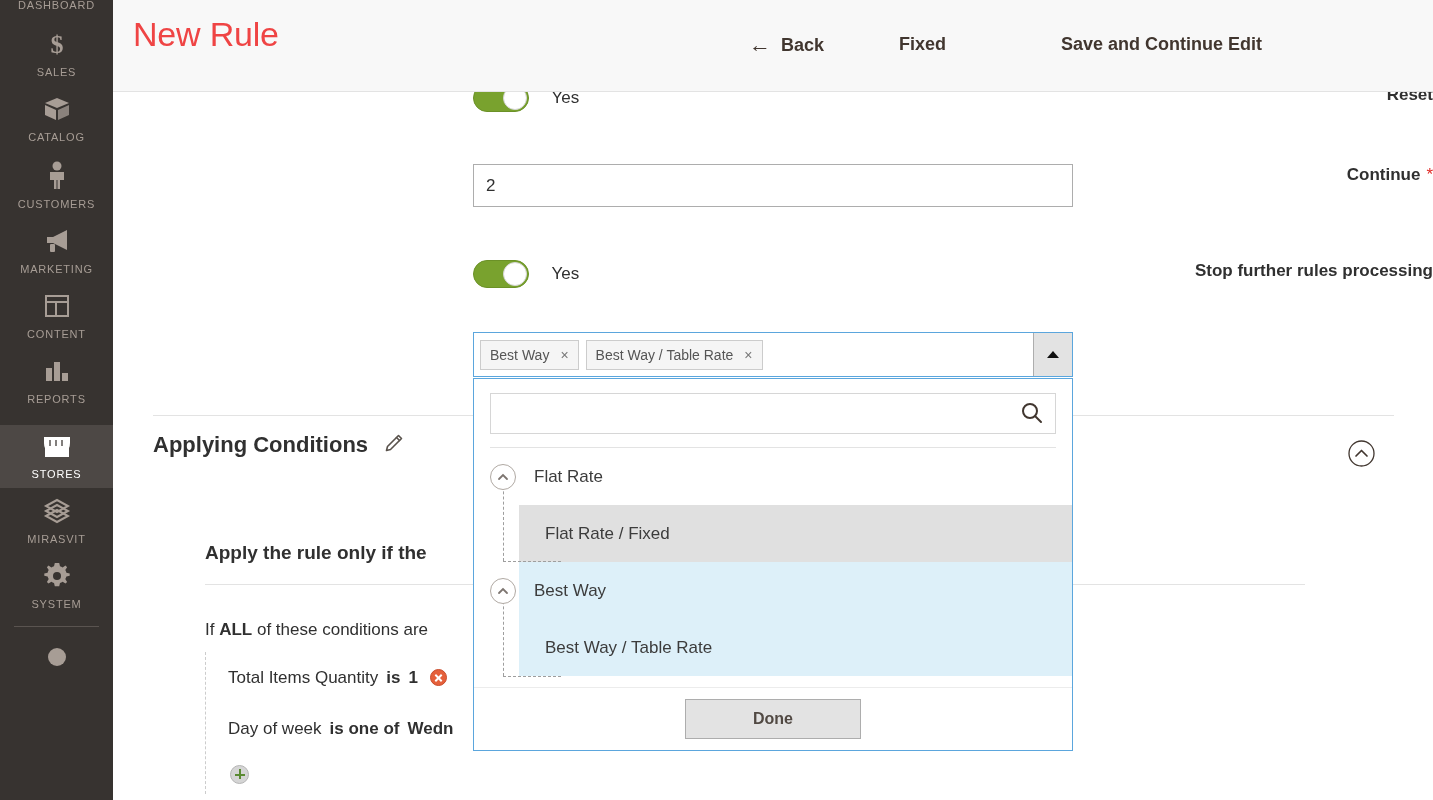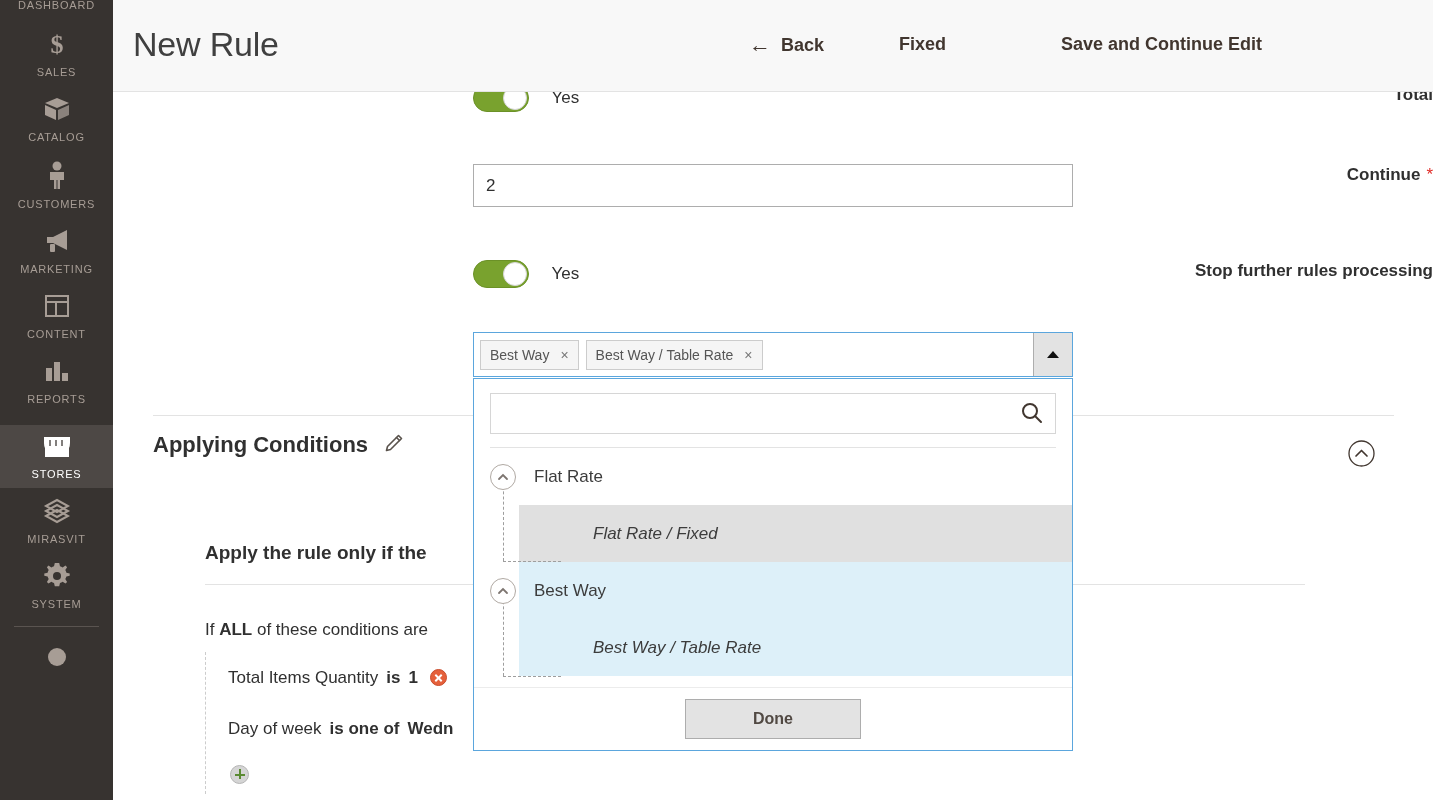--- a/index.html
+++ b/index.html
@@ -32,22 +32,22 @@
     line-height:1;
   }
   .nav-sep { height:1px; background:#5a5450; margin:8px 14px 8px 14px; }
 
   
   #page-header {
     position:absolute; left:113px; top:0; width:1320px; height:92px;
     background:#f8f8f8; border-bottom:1px solid #e3e3e3;
   }
   #page-title {
-    position:absolute; left:20px; top:25px;
-    font-size:34px; font-weight:400; color:#404040;
+    position:absolute; left:20px; top:15px;
+    font-size:34px; font-weight:400; color:#ef4444;
     letter-spacing:-0.2px;
   }
   .hdr-btn {
     position:absolute; top:34px;
     font-size:18px; font-weight:bold; color:#41362f;
     cursor:pointer; background:none; border:none;
     font-family:"Liberation Sans", sans-serif;
     display:flex; align-items:center; gap:10px;
   }
   #btn-back { left:636px; }
@@ -143,21 +143,21 @@
   }
   #ms-divider { height:1px; background:#e3e3e3; margin:0 16px; }
 
   #ms-list { position:relative; }
   .ms-opt {
     position:relative; height:57px; display:flex; align-items:center;
     cursor:pointer;
   }
   .ms-opt .opt-label { font-size:17px; color:#3c3c3c; }
   .ms-opt.level0 .opt-label { margin-left:60px; }
-  .ms-opt.level1 .opt-label { margin-left:119px;font-style:italic; }
+  .ms-opt.level1 .opt-label { margin-left:71px; }
   .ms-opt.sel-grey { background:#e0e0e0; }
   .ms-opt.sel-blue { background:#ddf0f9; }
   .ms-opt.level0.sel-blue, .ms-opt.level1.sel-blue { background:#ddf0f9; }
   .ms-opt.level1.sel-grey, .ms-opt.level0.sel-grey { background:#e0e0e0; }
   .ms-opt.indent-bg::before {
     content:""; position:absolute; left:0; top:0; width:45px; height:100%;
     background:#ffffff;
   }
   .expander {
     position:absolute; left:16px; top:50%; transform:translateY(-50%);
@@ -366,21 +366,21 @@
 
     <div class="hdr-btn" id="btn-savecontinue">
       <span>Save and Continue Edit</span>
     </div>
 
   </div>
 
   <div id="content">
 
     <div class="field-row" style="top:-8px;">
-      <div class="field-label">Total</div>
+      <div class="field-label">Reset</div>
       <div class="field-ctrl">
         <div class="toggle"><span class="knob"></span></div>
         <span class="toggle-text">Yes</span>
       </div>
     </div>
 
     <div class="field-row" style="top:72px;">
       <div class="field-label">
         <span>Continue</span><span class="req-star">*</span>
       </div>

